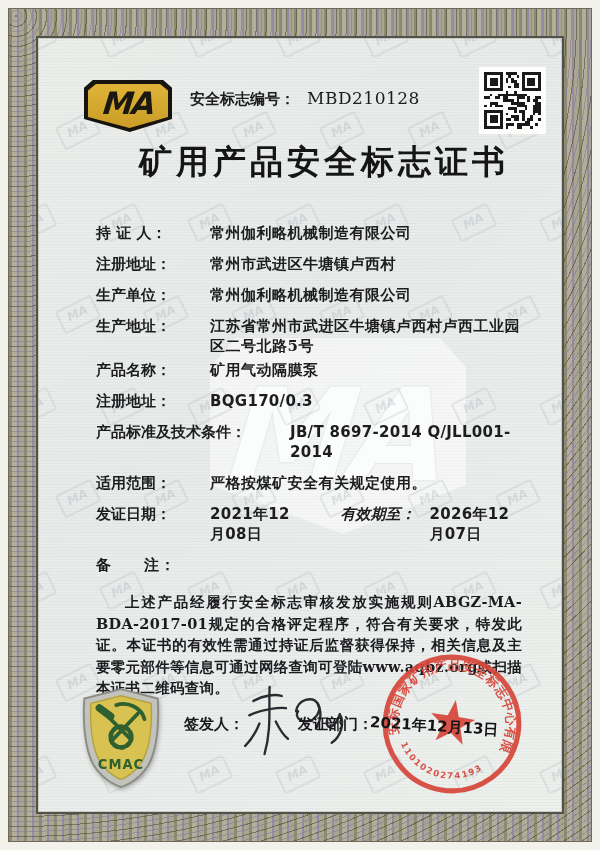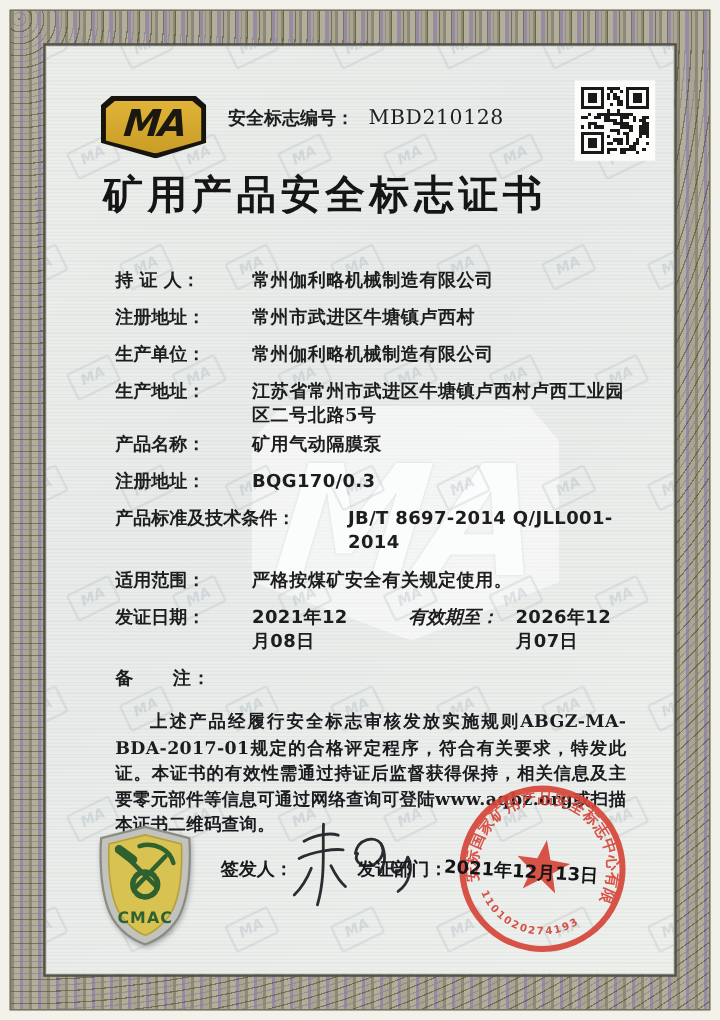--- a/index.html
+++ b/index.html
@@ -39,21 +39,21 @@
   .ma-logo{position:absolute;left:46px;top:42px;width:88px;height:52px;background:#17140e;
     clip-path:polygon(10% 0%,90% 0%,100% 15%,100% 75%,52% 100%,0% 75%,0% 15%);}
   .ma-logo-inner{position:absolute;inset:4px;background:linear-gradient(#e0b338,#c99d26);
     clip-path:polygon(10% 0%,90% 0%,100% 15%,100% 75%,52% 100%,0% 75%,0% 15%);
     display:flex;align-items:center;justify-content:center;}
   .ma-text{font:italic 900 31px/1 "DejaVu Sans",sans-serif;color:#1b1812;transform:skewX(-6deg);letter-spacing:-2px;padding-bottom:6px;}
   .cert-no{position:absolute;left:152px;top:50px;display:flex;gap:12px;align-items:baseline;}
   .cert-no .lbl{font:700 15px "DejaVu Serif","Liberation Serif",serif;}
   .cert-no .num{font:400 17px "DejaVu Serif","Liberation Serif",serif;letter-spacing:.5px;}
   .qr{position:absolute;left:441px;top:29px;width:67px;height:67px;background:#fdfdfb;shape-rendering:crispEdges;}
-  .title{position:absolute;top:104px;left:0;right:0;margin:0;
+  .title{position:absolute;top:104px;left:0;right:0;margin:0;text-align:center;
     font:900 33px/1.2 "DejaVu Serif","Liberation Serif",serif;letter-spacing:4px;color:#151517;padding-left:48px;}
   
   .body-block{position:absolute;left:58px;right:38px;top:185px;}
   .row{display:flex;margin-bottom:11px;line-height:20px;}
   .row .label{flex:none;width:114px;font:700 15px/20px "DejaVu Sans","Liberation Sans",sans-serif;}
   .row .value{font:600 15px/20px "DejaVu Serif","Liberation Serif",serif;letter-spacing:.5px;}
   .row .value.sansy{font:700 15px/20px "DejaVu Sans","Liberation Sans",sans-serif;letter-spacing:.3px;}
   .row.wide .label{width:auto;margin-right:44px;}
   .row.dates{margin-top:8px;}
   .row.dates .label.expiry{width:auto;margin-left:36px;margin-right:14px;font-style:italic;}

